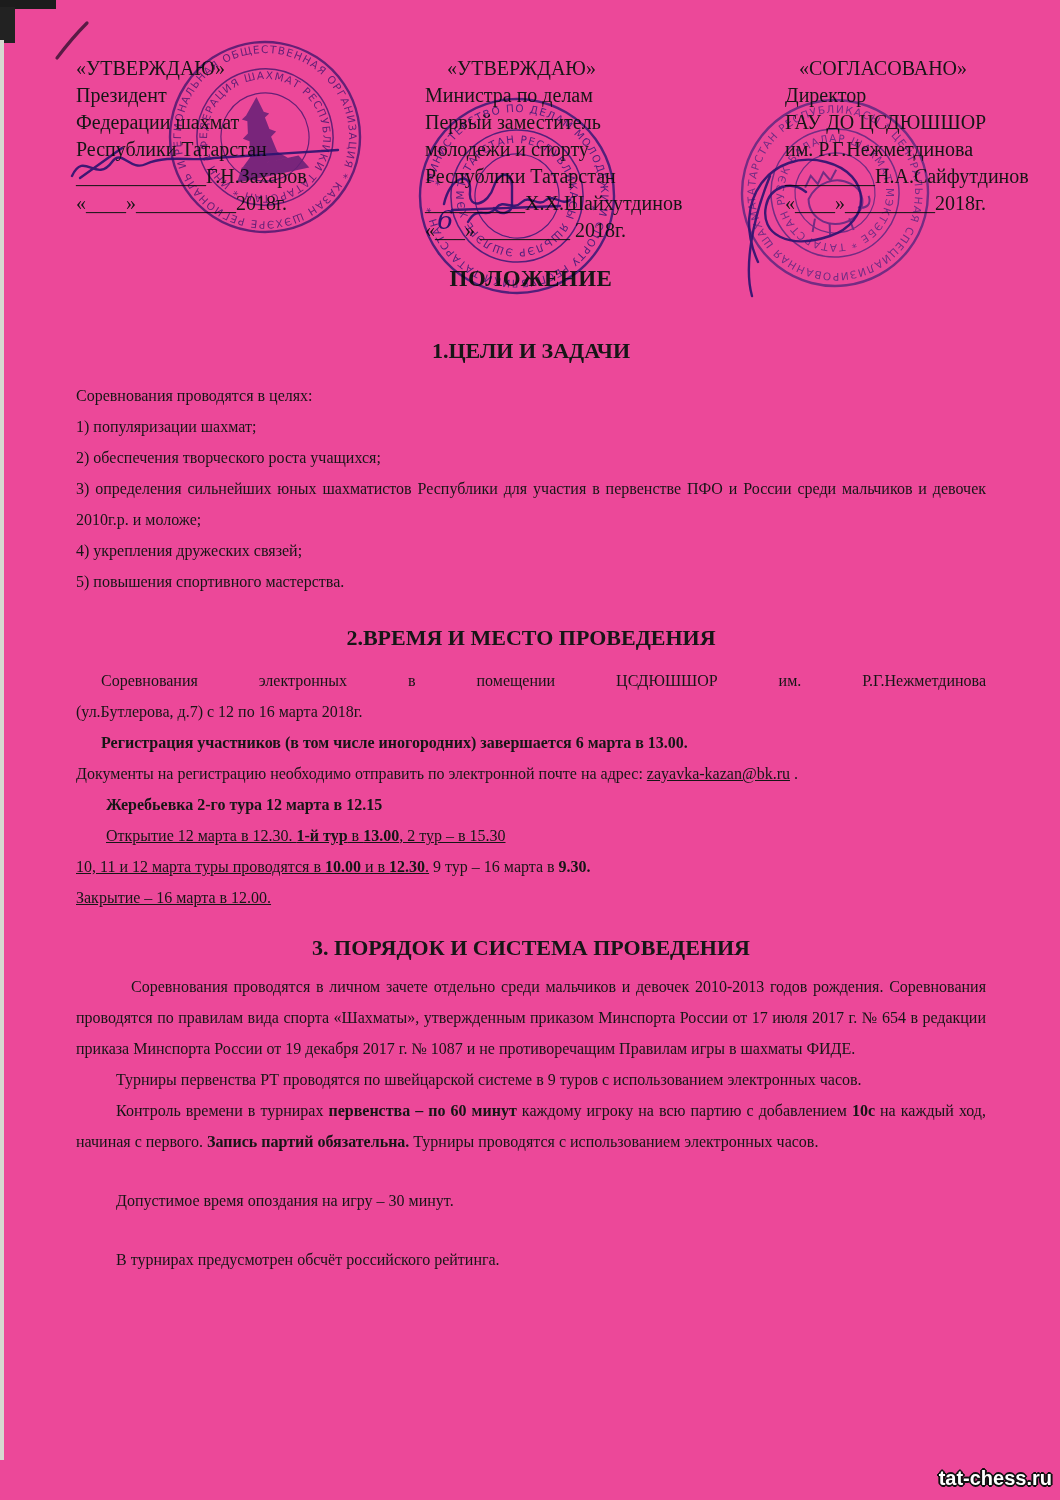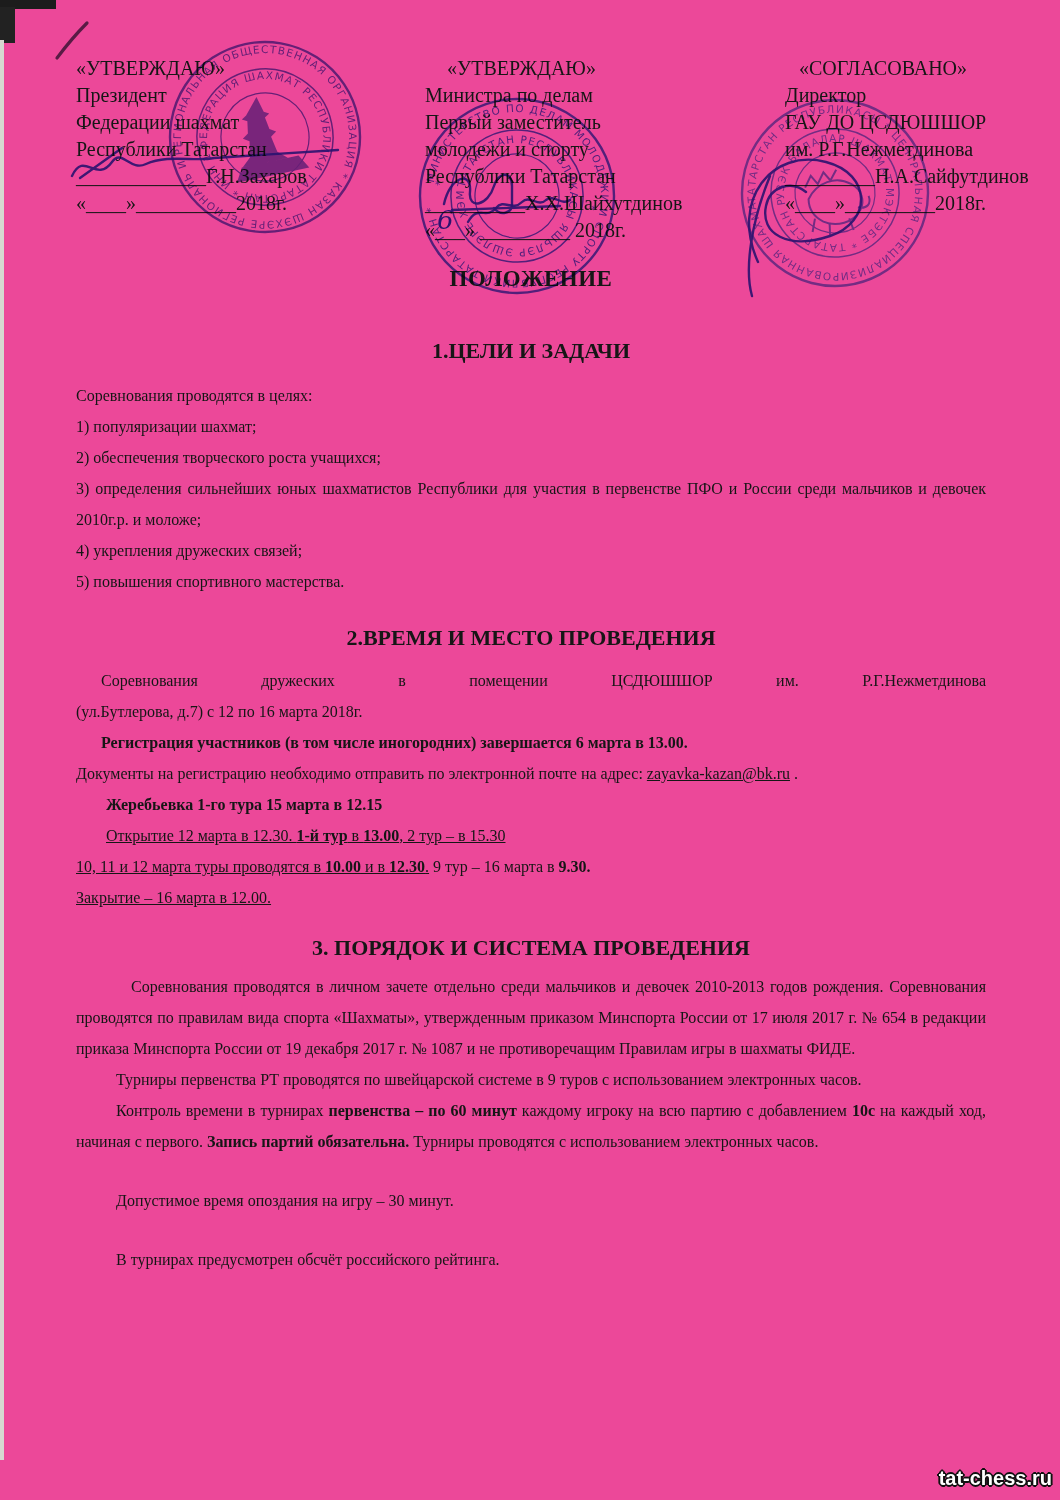--- a/index.html
+++ b/index.html
@@ -112,25 +112,25 @@
       <div>Соревнования проводятся в целях:</div>
       <div>1) популяризации шахмат;</div>
       <div>2) обеспечения творческого роста учащихся;</div>
       <div class="just">3) определения сильнейших юных шахматистов Республики для участия в первенстве ПФО и России среди мальчиков и девочек 2010г.р. и моложе;</div>
       <div>4) укрепления дружеских связей;</div>
       <div>5) повышения спортивного мастерства.</div>
     </div>
 
     <div class="sec-head h2">2.ВРЕМЯ И МЕСТО ПРОВЕДЕНИЯ</div>
     <div class="body-txt s2">
-      <div class="jline">Соревнования дружеских в помещении ЦСДЮШШОР им. Р.Г.Нежметдинова</div>
+      <div class="jline">Соревнования электронных в помещении ЦСДЮШШОР им. Р.Г.Нежметдинова</div>
       <div>(ул.Бутлерова, д.7) с 12  по 16 марта 2018г.</div>
       <div class="bold ind25">Регистрация участников (в том числе иногородних) завершается 6 марта в 13.00.</div>
       <div><span>Документы на регистрацию необходимо отправить по электронной почте на адрес: </span><span style="text-decoration: underline;">zayavka-kazan@bk.ru</span><span> .</span></div>
-      <div class="bold ind30">Жеребьевка 1-го тура 15 марта в  12.15</div>
+      <div class="bold ind30">Жеребьевка 2-го тура 12 марта в  12.15</div>
       <div class="ind30"><span style="text-decoration: underline;">Открытие  12 марта  в 12.30.  </span><span style="font-weight: bold; text-decoration: underline;">1-й тур</span><span style="text-decoration: underline;"> в </span><span style="font-weight: bold; text-decoration: underline;">13.00</span><span style="text-decoration: underline;">, 2 тур – в 15.30</span></div>
       <div><span style="text-decoration: underline;">10, 11 и 12 марта туры проводятся в </span><span style="font-weight: bold; text-decoration: underline;">10.00</span><span style="text-decoration: underline;"> и в </span><span style="font-weight: bold; text-decoration: underline;">12.30</span><span style="text-decoration: underline;">.</span><span>  9 тур – 16 марта  в </span><span style="font-weight: bold;">9.30.</span></div>
       <div class="uline">Закрытие – 16 марта в 12.00.</div>
     </div>
 
     <div class="sec-head h3">3. ПОРЯДОК И СИСТЕМА ПРОВЕДЕНИЯ</div>
     <div class="body-txt s3">
       <div class="just ind55">Соревнования проводятся в личном зачете отдельно среди мальчиков и девочек 2010-2013 годов рождения. Соревнования проводятся по правилам вида спорта «Шахматы», утвержденным приказом Минспорта России от 17 июля 2017 г. № 654 в редакции приказа Минспорта России от 19 декабря 2017 г. № 1087 и не противоречащим Правилам игры в шахматы ФИДЕ.</div>
       <div class="just ind40">Турниры первенства РТ проводятся по швейцарской системе в 9 туров с использованием электронных часов.</div>
       <div class="just ind40"><span>Контроль времени в турнирах </span><span style="font-weight: bold;">первенства – по 60 минут</span><span> каждому игроку на всю партию с добавлением </span><span style="font-weight: bold;">10с</span><span> на каждый ход, начиная с первого.  </span><span style="font-weight: bold;">Запись партий обязательна.</span><span> Турниры проводятся с использованием электронных часов.</span></div>

